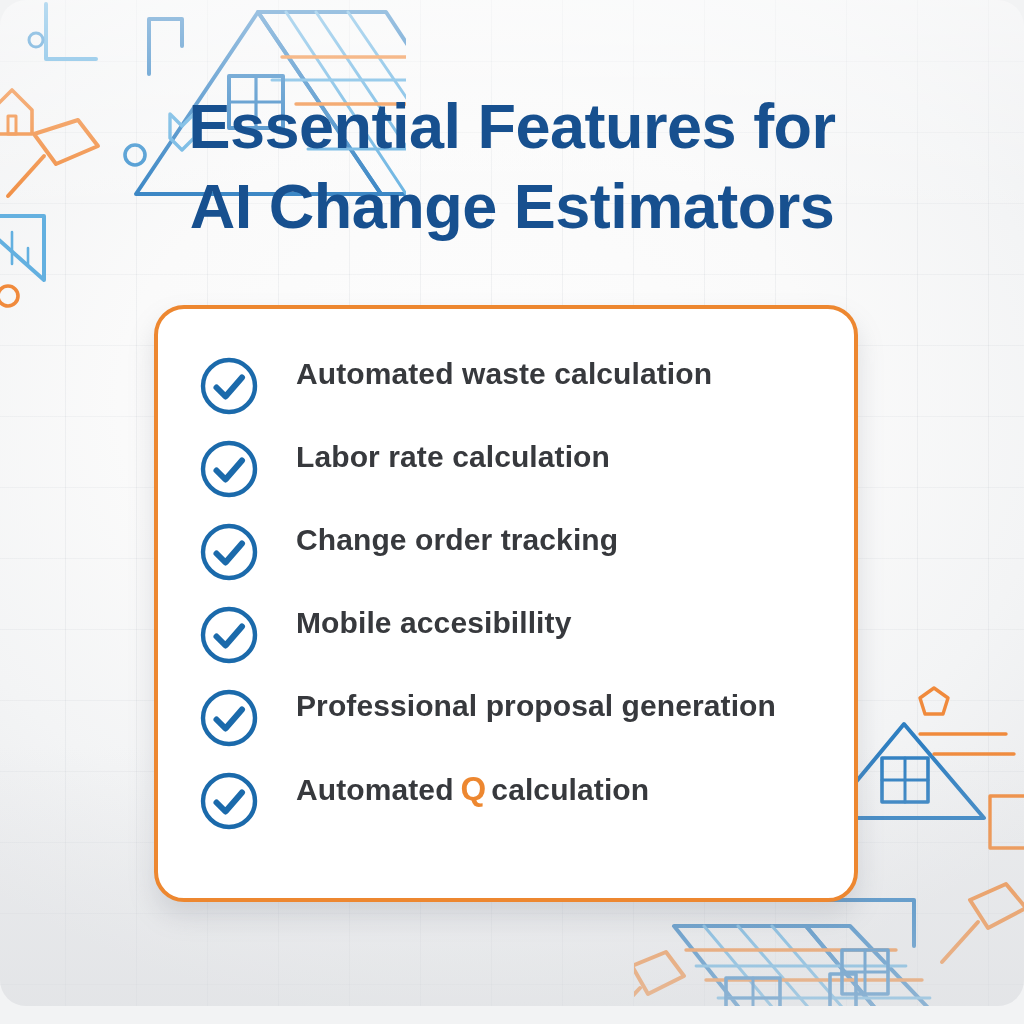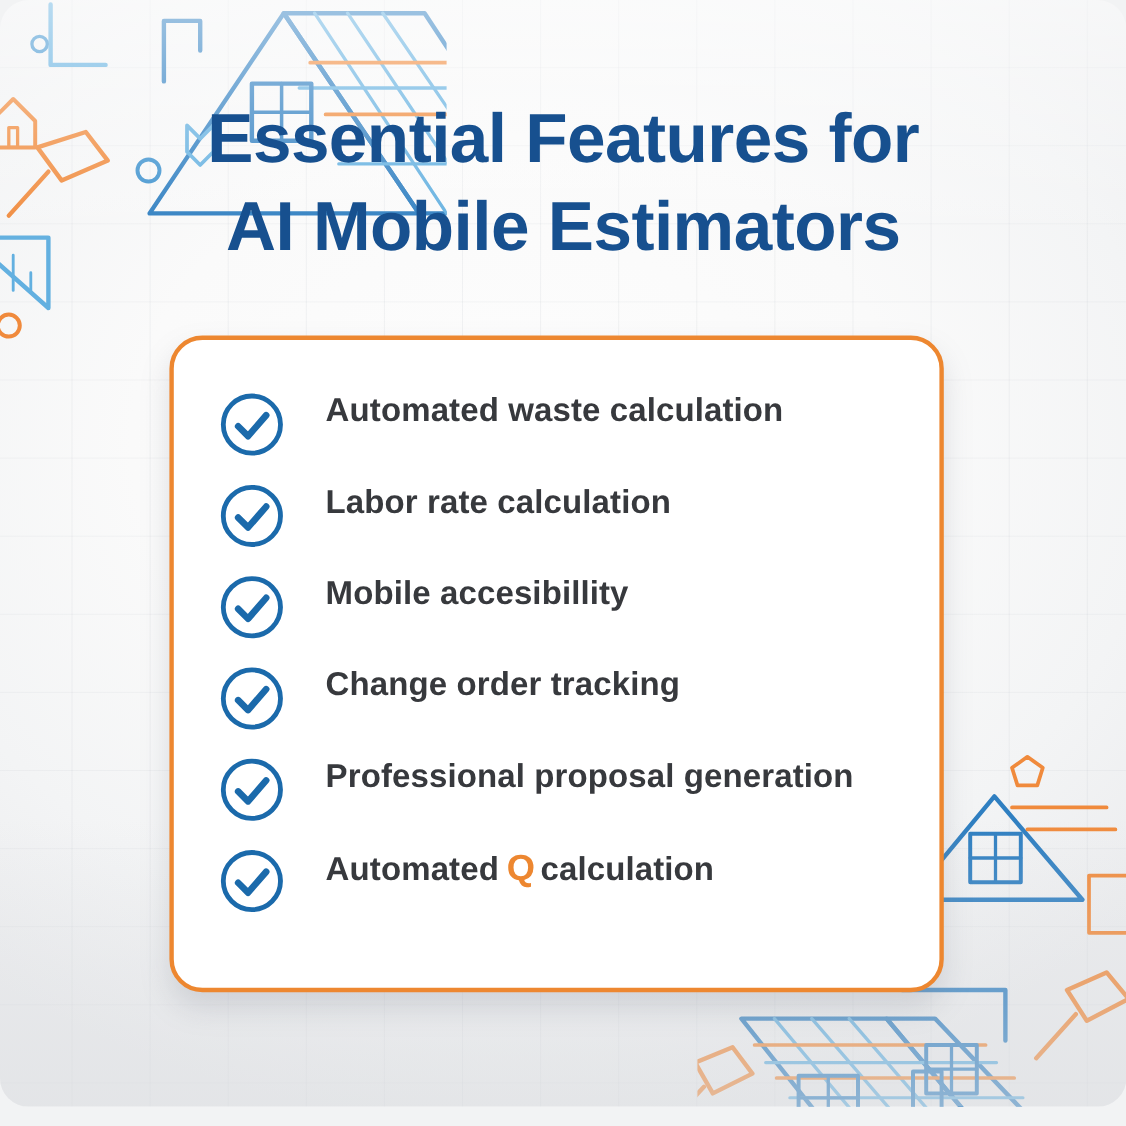--- a/index.html
+++ b/index.html
@@ -205,21 +205,21 @@
       <path d="M300 10 L314 20 L309 36 L291 36 L286 20 Z" stroke="#f08a3c" stroke-width="3.4"></path>
       <circle cx="130" cy="116" r="10" stroke="#3f93cf" stroke-width="3.6"></circle>
       <circle cx="96" cy="138" r="9" stroke="#f08a3c" stroke-width="3.4"></circle>
     </g>
   </svg>
 
   <div id="vignette"></div>
 
   <div id="title-block">
     <div class="title-line">Essential Features for</div>
-    <div class="title-line">AI Mobile Estimators</div>
+    <div class="title-line">AI Change Estimators</div>
   </div>
 
   <div id="feature-card">
     <div id="feature-list">
 
       <div class="feature-row">
         <svg class="check-icon" viewBox="0 0 58 58">
           <circle cx="29" cy="29" r="26" fill="none" stroke="#1b6aab" stroke-width="4.4"></circle>
           <path d="M16.5 30.5 L25.5 39.5 L42 20.5" fill="none" stroke="#1b6aab" stroke-width="6" stroke-linecap="round" stroke-linejoin="round"></path>
         </svg>
@@ -232,29 +232,29 @@
           <path d="M16.5 30.5 L25.5 39.5 L42 20.5" fill="none" stroke="#1b6aab" stroke-width="6" stroke-linecap="round" stroke-linejoin="round"></path>
         </svg>
         <div class="feature-label">Labor rate calculation</div>
       </div>
 
       <div class="feature-row">
         <svg class="check-icon" viewBox="0 0 58 58">
           <circle cx="29" cy="29" r="26" fill="none" stroke="#1b6aab" stroke-width="4.4"></circle>
           <path d="M16.5 30.5 L25.5 39.5 L42 20.5" fill="none" stroke="#1b6aab" stroke-width="6" stroke-linecap="round" stroke-linejoin="round"></path>
         </svg>
+        <div class="feature-label">Change order tracking</div>
+      </div>
+
+      <div class="feature-row">
+        <svg class="check-icon" viewBox="0 0 58 58">
+          <circle cx="29" cy="29" r="26" fill="none" stroke="#1b6aab" stroke-width="4.4"></circle>
+          <path d="M16.5 30.5 L25.5 39.5 L42 20.5" fill="none" stroke="#1b6aab" stroke-width="6" stroke-linecap="round" stroke-linejoin="round"></path>
+        </svg>
         <div class="feature-label">Mobile accesibillity</div>
-      </div>
-
-      <div class="feature-row">
-        <svg class="check-icon" viewBox="0 0 58 58">
-          <circle cx="29" cy="29" r="26" fill="none" stroke="#1b6aab" stroke-width="4.4"></circle>
-          <path d="M16.5 30.5 L25.5 39.5 L42 20.5" fill="none" stroke="#1b6aab" stroke-width="6" stroke-linecap="round" stroke-linejoin="round"></path>
-        </svg>
-        <div class="feature-label">Change order tracking</div>
       </div>
 
       <div class="feature-row">
         <svg class="check-icon" viewBox="0 0 58 58">
           <circle cx="29" cy="29" r="26" fill="none" stroke="#1b6aab" stroke-width="4.4"></circle>
           <path d="M16.5 30.5 L25.5 39.5 L42 20.5" fill="none" stroke="#1b6aab" stroke-width="6" stroke-linecap="round" stroke-linejoin="round"></path>
         </svg>
         <div class="feature-label">Professional proposal generation</div>
       </div>
 

